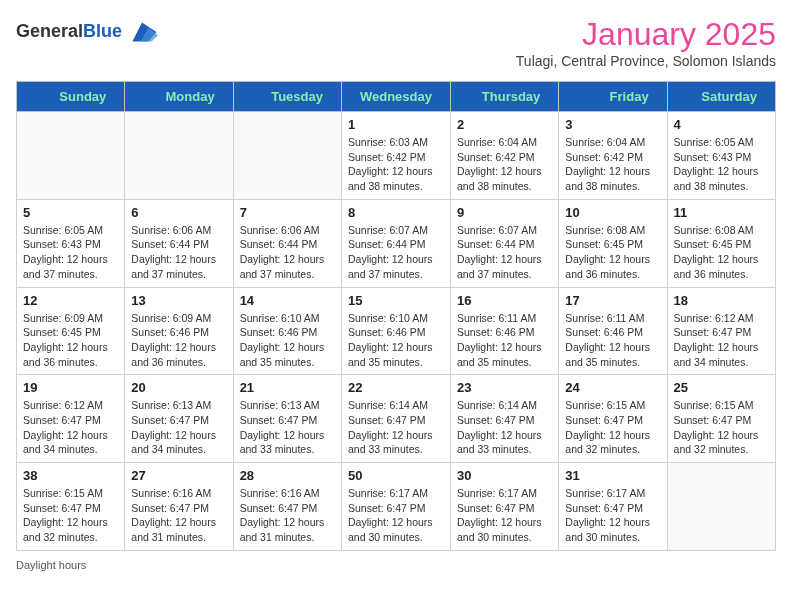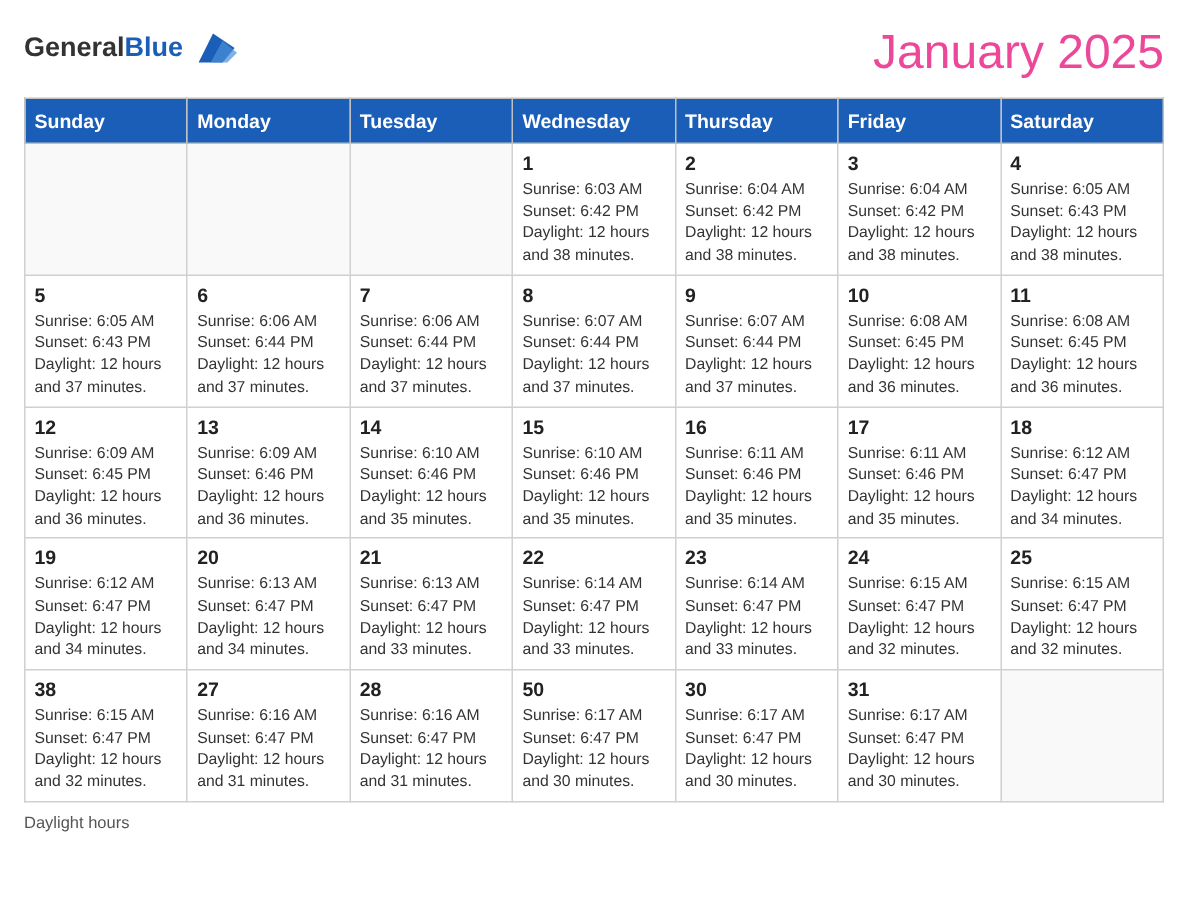--- a/index.html
+++ b/index.html
@@ -52,23 +52,23 @@
       font-size: 14px;
       color: #444;
     }
     .calendar {
       width: 100%;
       border-collapse: collapse;
       font-size: 11px;
     }
     .calendar thead tr th {
       background-color: #1a5eb8;
-      color: #ffffff;
-      padding: 7px 6px;
-      text-align: left;
+      color: #86efac;
+      padding: 7px 18px;
+      text-align: right;
       font-size: 13px;
       font-weight: bold;
       border: 1px solid #c0c0c0;
     }
     .calendar tbody tr td {
       border: 1px solid #d0d0d0;
       vertical-align: top;
       padding: 5px 6px;
       width: calc(100% / 7);
       min-height: 80px;
@@ -105,20 +105,21 @@
       <span class="logo-general">General</span>
       <span class="logo-blue">Blue</span>
     </div>
     <svg class="logo-icon" viewBox="0 0 40 40">
       <polygon points="8,32 20,8 38,20 28,32" fill="#1a5eb8"></polygon>
       <polygon points="18,32 28,14 40,24 32,32" fill="#4a90d9" opacity="0.7"></polygon>
     </svg>
   </div>
   <div class="title-area">
     <div class="month-title">January 2025</div>
+    <div class="subtitle">Tulagi, Central Province, Solomon Islands</div>
   </div>
 </div>
 
 <table class="calendar">
   <thead>
     <tr>
     <th>Sunday</th>
         <th>Monday</th>
         <th>Tuesday</th>
         <th>Wednesday</th>

